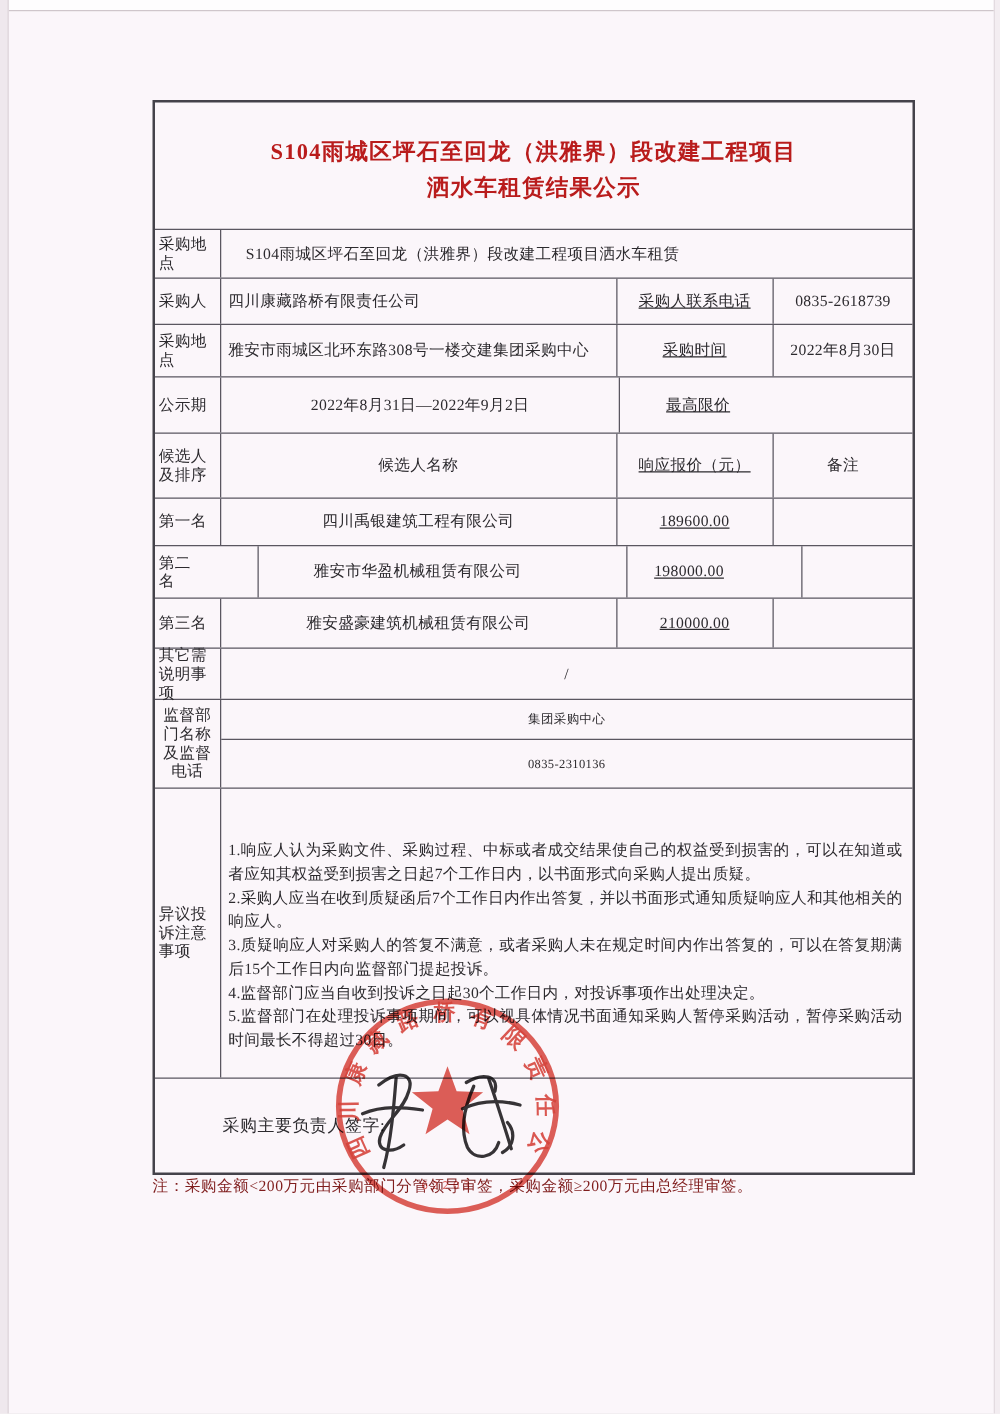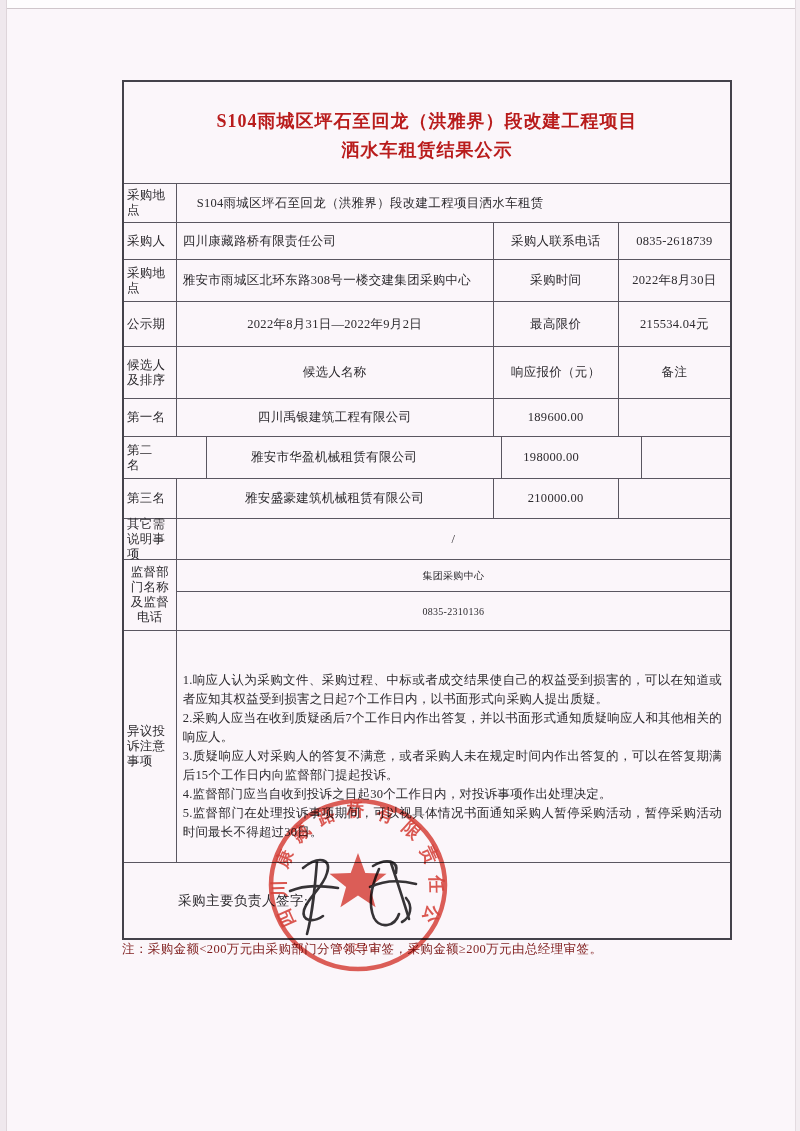--- a/index.html
+++ b/index.html
@@ -17,21 +17,21 @@
 
   .doc-table {
     position:absolute; left:122px; top:80px; width:610px;
     border:2px solid #44424a; background:transparent;
   }
   .tr { display:flex; border-top:1px solid #5a5660; }
   .tr:first-child { border-top:none; }
   .cell { display:flex; align-items:center; font-size:12.5px; line-height:15px; letter-spacing:.3px; }
   .ca   { width:52px;  padding:2px 3px; }
   .cb   { width:319px; padding:2px 6px; border-left:1px solid #5a5660; }
-  .cc   { width:126px; border-left:1px solid #5a5660; justify-content:center; text-align:center; }
+  .cc   { width:126px; border-left:1px solid #5a5660; justify-content:center; text-align:center;text-decoration:underline; }
   .cd   { width:113px; border-left:1px solid #5a5660; justify-content:center; text-align:center; }
   .cspan{ width:558px; border-left:1px solid #5a5660; }
   .center { justify-content:center; text-align:center; }
 
   .r-title     { height:101px; align-items:center; justify-content:center; }
   .title-box   { width:100%; text-align:center; padding-top:6px; }
   .title-line  { font-size:18px; font-weight:bold; letter-spacing:1px; line-height:29px; color:#b91c1c; }
   .r-project   { height:39px; }
   .r-purchaser { height:37px; }
   .r-location  { height:42px; }
@@ -102,21 +102,20 @@
       <div class="cell ca">采购地点</div>
       <div class="cell cb">雅安市雨城区北环东路308号一楼交建集团采购中心</div>
       <div class="cell cc">采购时间</div>
       <div class="cell cd">2022年8月30日</div>
     </div>
 
     <div class="tr r-period">
       <div class="cell ca">公示期</div>
       <div class="cell cb center">2022年8月31日—2022年9月2日</div>
       <div class="cell cc">最高限价</div>
-      <div class="cell cd">215534.04元</div>
     </div>
 
     <div class="tr r-chead">
       <div class="cell ca">候选人及排序</div>
       <div class="cell cb center">候选人名称</div>
       <div class="cell cc">响应报价（元）</div>
       <div class="cell cd">备注</div>
     </div>
 
     <div class="tr r-c1">

